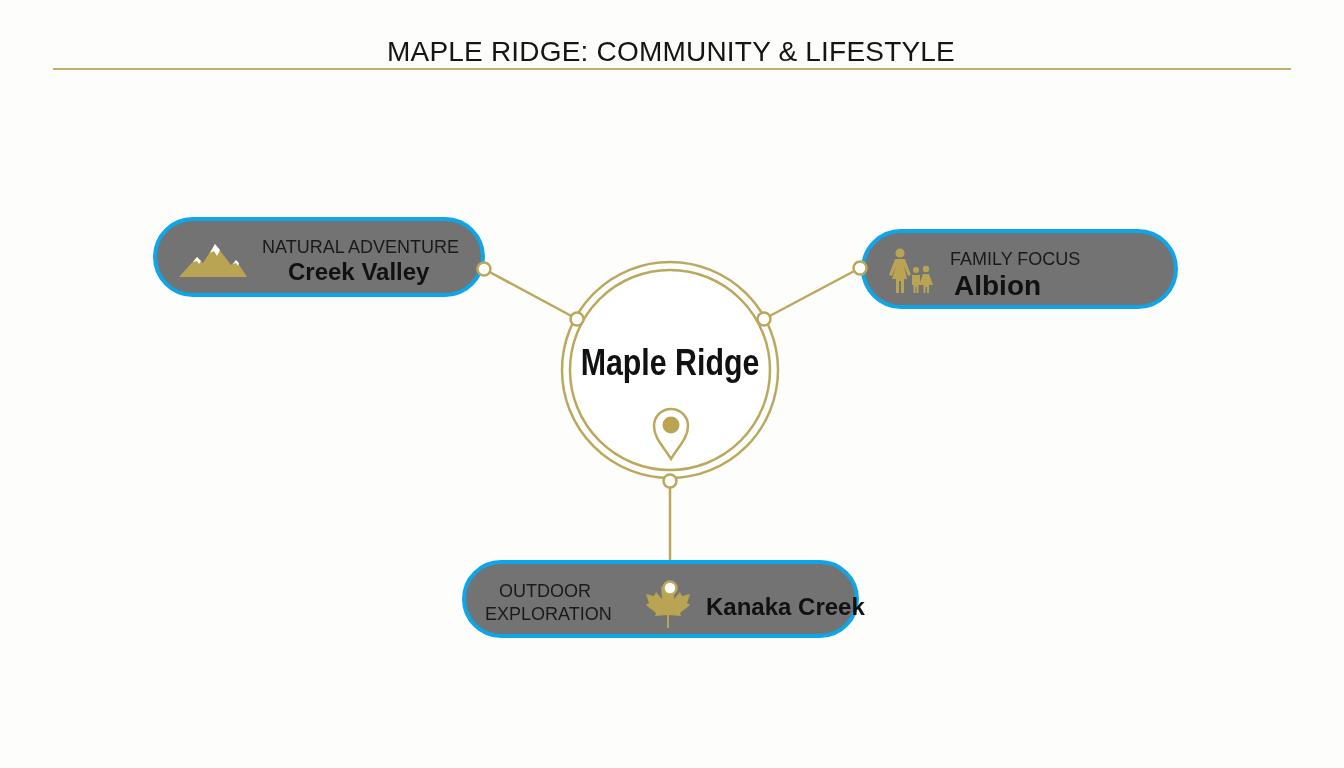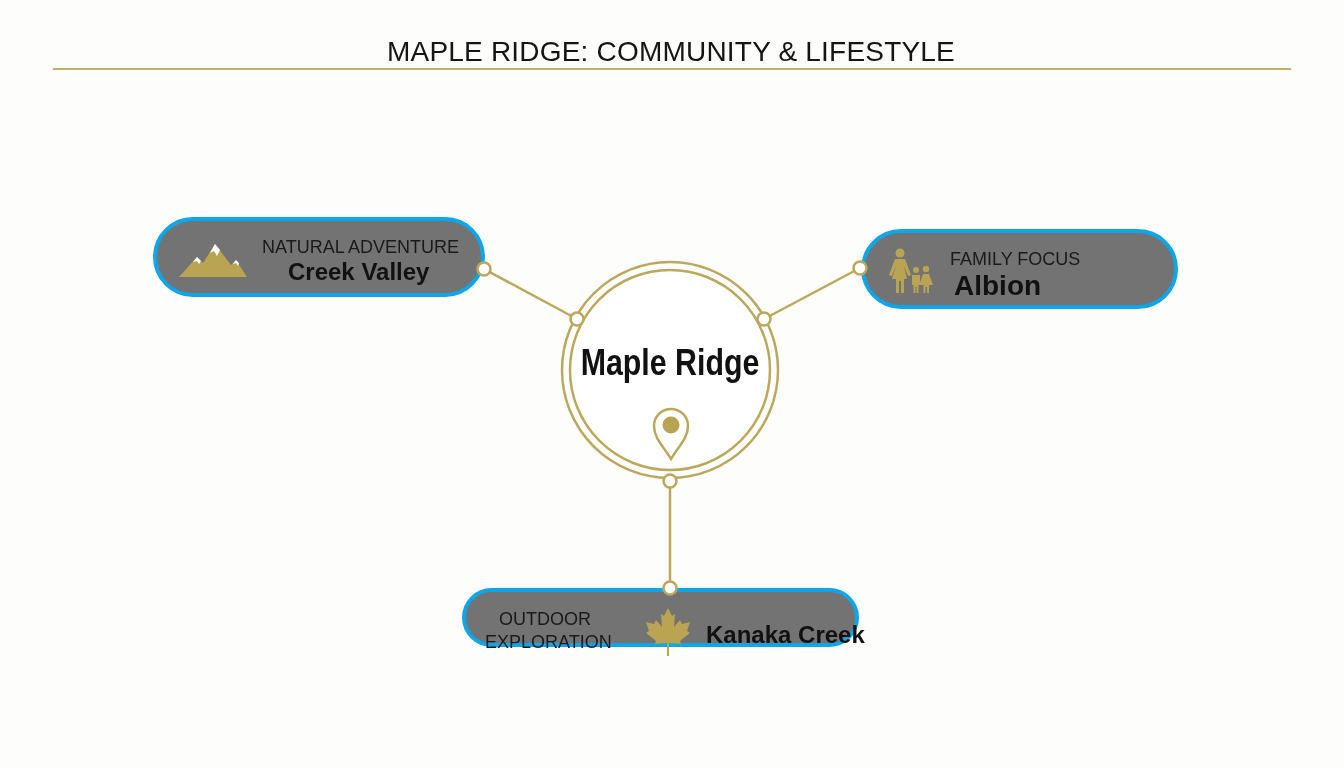--- a/index.html
+++ b/index.html
@@ -74,21 +74,21 @@
       <circle cx="29" cy="23" r="3"></circle>
       <path d="M25 28 L33 28 L33 38 L31.5 38 L31.5 46 L29.5 46 L29.5 40 L28.5 40 L28.5 46 L26.5 46 L26.5 38 L25 38 Z"></path>
       <circle cx="39" cy="22" r="3.2"></circle>
       <path d="M36 27 L42 27 L46 38 L42 38 L42 46 L40 46 L40 40 L38.5 40 L38.5 46 L36.5 46 L36.5 38 L32 38 Z"></path>
     </g>
   </svg>
   <div class="cat" style="left:85px; top:16px;">FAMILY FOCUS</div>
   <div class="place" style="left:89px; top:37px; font-size:28px;">Albion</div>
 </div>
 
-<div class="pill" style="left:462px; top:588px; width:397px; height:59px;">
+<div class="pill" style="left:462px; top:560px; width:397px; height:78px;">
   <div class="cat" style="left:19px; top:16px; width:120px; text-align:center; line-height:23px;">
     <div>OUTDOOR</div>
     <div>EXPLORATION</div>
   </div>
   <svg class="icon" style="left:178px; top:15px;" width="48" height="50" viewBox="0 0 48 50">
     <path fill="#b9a453" d="M24 1 L28 9 L31 7 L30 20 L36 13 L38 17 L46 15 L43 24 L46 26 L36 34 L37 37 L25 36 L25 49 L23 49 L23 36 L11 37 L12 34 L2 26 L5 24 L2 15 L10 17 L12 13 L18 20 L17 7 L20 9 Z"></path>
   </svg>
   <div class="place" style="left:240px; top:29px; font-size:24px;">Kanaka Creek</div>
 </div>
 

